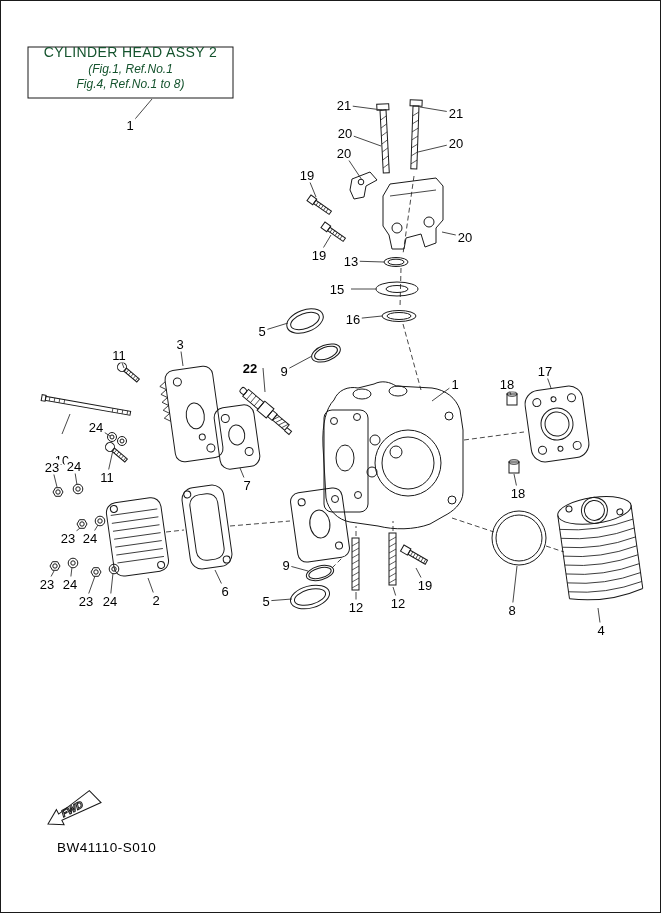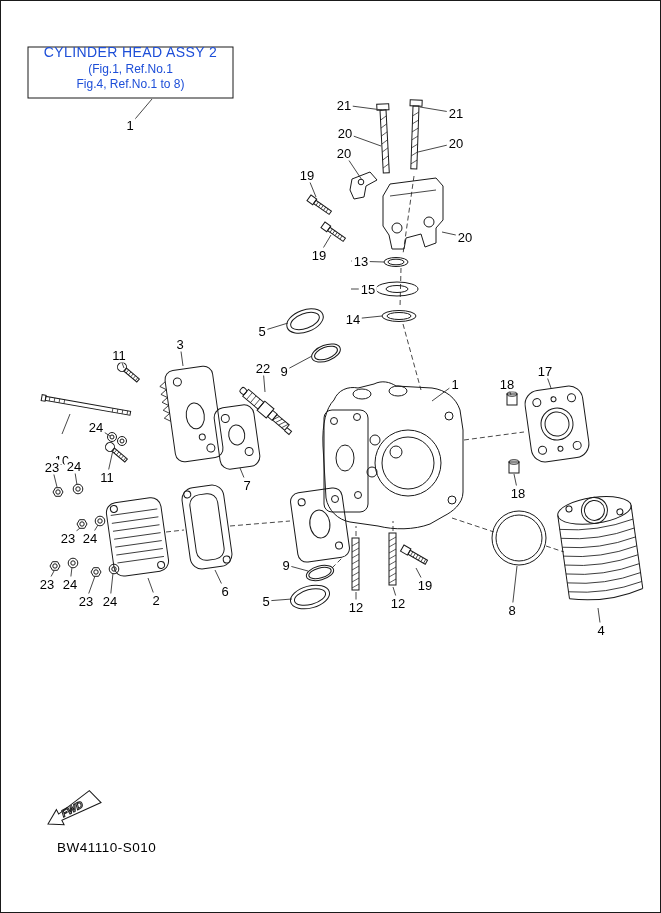--- a/index.html
+++ b/index.html
@@ -9,23 +9,23 @@
   svg .art, svg .art *{fill:none;stroke:#1a1a1a;stroke-width:1;}
   svg .hatch{stroke-width:.7;}
   svg .thin, svg .thin *{stroke-width:.8;}
   svg .dash, svg .dash *{stroke-dasharray:5 3;stroke-width:.8;}
   svg .leader{stroke:#333;stroke-width:.9;}
   svg text{fill:#000;stroke:none;font-family:"Liberation Sans", sans-serif;}
   svg .fwd-text{font-size:10px;font-style:italic;font-weight:bold;}
   svg .code-text{font-size:13.5px;letter-spacing:.5px;}
   .title-box{position:absolute;left:28px;top:47px;width:205px;height:42px;
     display:flex;flex-direction:column;align-items:center;justify-content:center;
-    line-height:1.25;color:#1d4ed8;}
+    line-height:1.25;color:#14532d;}
   .title-line-1{font-size:14px;letter-spacing:.4px;}
-  .title-line-2{font-size:12px;}
+  .title-line-2{font-size:12px;font-style:italic;}
   .callout-layer{position:absolute;left:0;top:0;width:661px;height:913px;pointer-events:none;}
   .callout{position:absolute;transform:translate(-50%,-50%);font-size:13px;line-height:1;
     color:#000;background:#fff;padding:1px 2px;white-space:nowrap;}
 </style>
 </head>
 <body>
 
 <div class="page">
 
   <svg id="artwork" width="661" height="913" viewBox="0 0 661 913">
@@ -411,26 +411,26 @@
   <div class="callout-layer">
       <span class="callout" style="left: 130px; top: 125px;">1</span>
       <span class="callout" style="left: 344px; top: 105px;">21</span>
       <span class="callout" style="left: 345px; top: 133px;">20</span>
       <span class="callout" style="left: 344px; top: 153px;">20</span>
       <span class="callout" style="left: 456px; top: 113px;">21</span>
       <span class="callout" style="left: 456px; top: 143px;">20</span>
       <span class="callout" style="left: 307px; top: 175px;">19</span>
       <span class="callout" style="left: 319px; top: 255px;">19</span>
       <span class="callout" style="left: 465px; top: 237px;">20</span>
-      <span class="callout" style="left: 361px; top: 261px;">13</span>
-      <span class="callout" style="left: 368px; top: 289px;">15</span>
-      <span class="callout" style="left: 353px; top: 319px;">14</span>
+      <span class="callout" style="left: 351px; top: 261px;">13</span>
+      <span class="callout" style="left: 337px; top: 289px;">15</span>
+      <span class="callout" style="left: 353px; top: 319px;">16</span>
       <span class="callout" style="left: 262px; top: 331px;">5</span>
       <span class="callout" style="left: 284px; top: 371px;">9</span>
-      <span class="callout" style="left: 263px; top: 368px;">22</span>
+      <span class="callout" style="left: 250px; top: 368px; font-weight: bold;">22</span>
       <span class="callout" style="left: 180px; top: 344px;">3</span>
       <span class="callout" style="left: 119px; top: 355px;">11</span>
       <span class="callout" style="left: 62px; top: 460px;">10</span>
       <span class="callout" style="left: 96px; top: 427px;">24</span>
       <span class="callout" style="left: 107px; top: 477px;">11</span>
       <span class="callout" style="left: 52px; top: 467px;">23</span>
       <span class="callout" style="left: 74px; top: 466px;">24</span>
       <span class="callout" style="left: 455px; top: 384px;">1</span>
       <span class="callout" style="left: 507px; top: 384px;">18</span>
       <span class="callout" style="left: 545px; top: 371px;">17</span>

